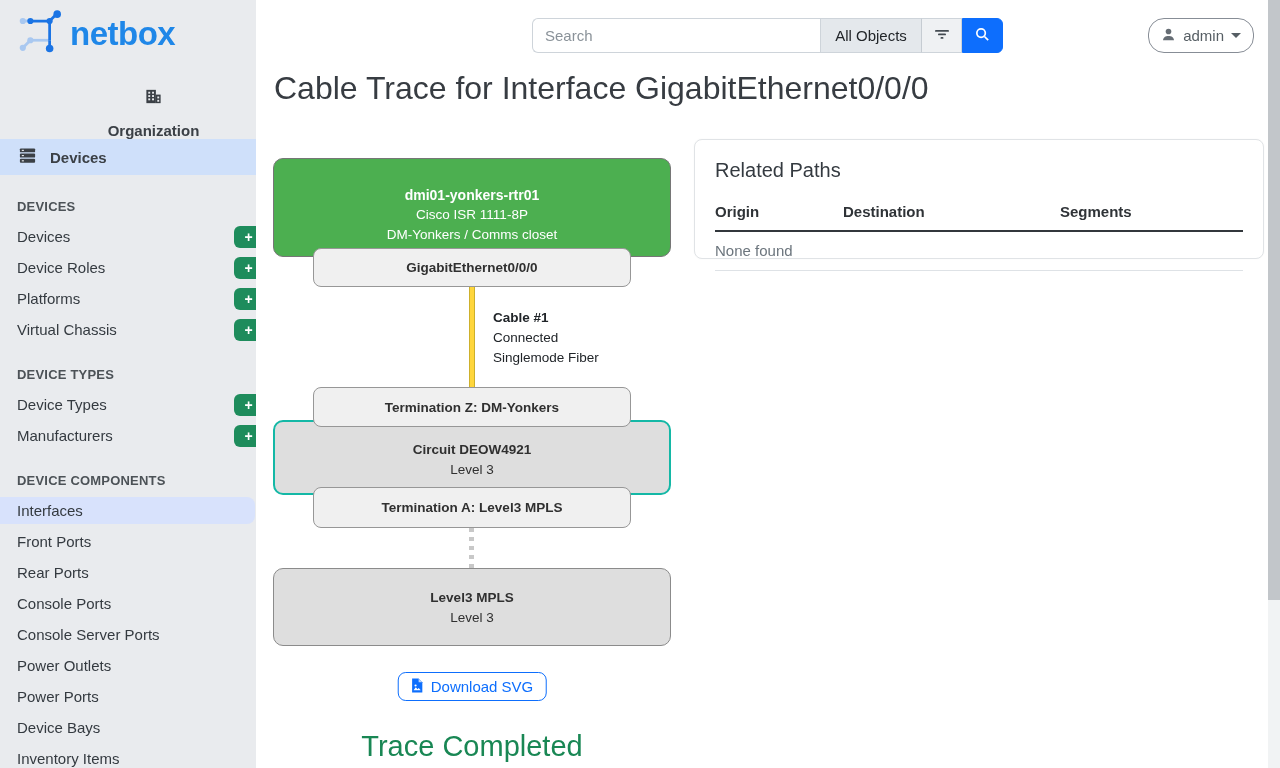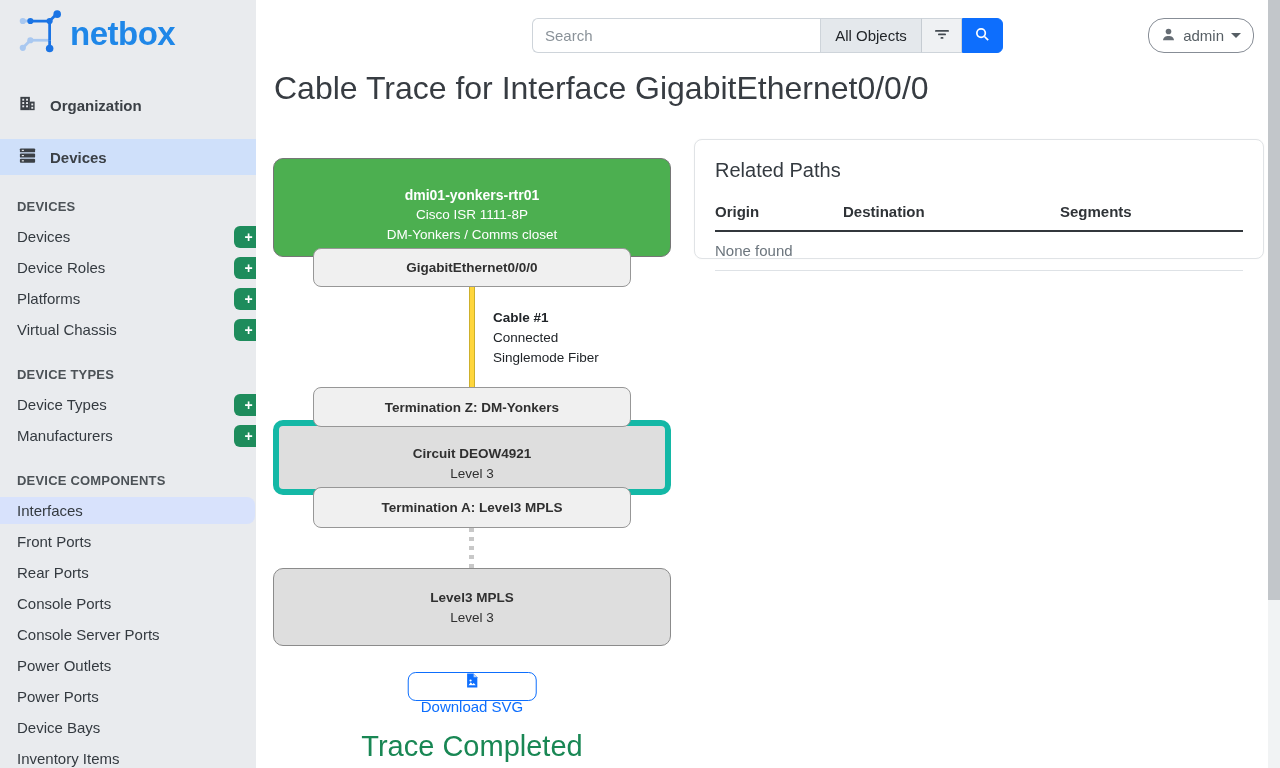--- a/index.html
+++ b/index.html
@@ -6,21 +6,21 @@
   html,body { width:1280px; height:768px; overflow:hidden; font-family:"Liberation Sans", sans-serif; background:#fff; }
 
   
   .sidebar { position:absolute; left:0; top:0; width:304px; height:768px; background:#e9ebee; border-right:1px solid #e0e2e5; }
   .brand { display:flex; align-items:center; padding:12px 16px 10px 18px; height:66px; }
   .brand-word { font-size:33px; font-weight:bold; color:#1f87e8; letter-spacing:-0.5px; margin-left:8px; }
   .pin { margin-left:auto; margin-right:8px; }
 
   .nav-group { height:36px; display:flex; align-items:center; padding:0 14px 0 18px; gap:13px;
                font-size:15px; font-weight:600; color:#3b4046; cursor:pointer; }
-  .nav-group.first { margin-top:21px; }
+  .nav-group.first { margin-top:21px;flex-direction:column; }
   .nav-group.spaced { margin-top:16px; }
   .nav-group.active { background:#cfe0fa; }
   .nav-group .chev { margin-left:auto; display:flex; }
 
   .sec-header { padding-left:17px; font-size:13px; font-weight:700; color:#4c5257; letter-spacing:.2px; margin:22px 0 7px; }
   .sec-header.first { margin-top:24px; }
 
   .sb-row { display:flex; align-items:center; height:31px; }
   .sb-label-wrap { flex:1; height:27px; display:flex; align-items:center; padding-left:17px; border-radius:0 8px 8px 0; margin-right:8px; }
   .sb-label-wrap.active { background:#d8e2fc; }
@@ -61,29 +61,29 @@
   .term-box { position:absolute; background:#f0f0f0; border:1px solid #979797; border-radius:8px;
               display:flex; align-items:center; justify-content:center; font-size:13.5px; font-weight:bold; color:#303030; z-index:2; }
   .iface-box { left:40px; top:90px; width:318px; height:39px; }
   .termz-box { left:40px; top:229px; width:318px; height:40px; }
   .terma-box { left:40px; top:329px; width:318px; height:41px; }
   .cable-line { position:absolute; left:196px; top:129px; width:6px; height:101px; background:#ffd63c;
                 border-left:1px solid #cdb02c; border-right:1px solid #cdb02c; }
   .cable-label { position:absolute; left:220px; top:150px; text-align:left; }
   .cable-label .t1 { font-size:13.5px; font-weight:bold; color:#212529; line-height:20px; }
   .cable-label .t2 { font-size:13.5px; color:#212529; line-height:20px; }
-  .circuit-box { left:0; top:262px; width:398px; height:75px; background:#dedede; border:6px solid #14b8a6; padding-top:18px; z-index:1; }
+  .circuit-box { left:0; top:262px; width:398px; height:75px; background:#dedede; border:2px solid #14b8a6; padding-top:18px; z-index:1; }
   .gray-name { font-size:13.5px; font-weight:bold; color:#303030; line-height:20px; }
   .gray-sub { font-size:13.5px; color:#303030; line-height:20px; }
   .dotted-line { position:absolute; left:196px; top:370px; width:5px; height:40px;
                  background:repeating-linear-gradient(to bottom,#c8c8c8 0 4px,transparent 4px 9px); }
   .provider-box { left:0; top:410px; width:398px; height:78px; background:#dedede; border:1px solid #8b8b8b; padding-top:19px; }
   .dl-btn { position:absolute; left:50%; top:514px; transform:translateX(-50%); height:29px;
             border:1px solid #0d6efd; border-radius:8px; background:#fff; color:#0d6efd; font-size:15px;
-            display:flex; align-items:center; gap:7px; padding:0 12px; cursor:pointer; white-space:nowrap; font-family:inherit;flex-direction:column; }
+            display:flex; align-items:center; gap:7px; padding:0 12px; cursor:pointer; white-space:nowrap; font-family:inherit; }
   .trace-status { position:absolute; left:0; top:572px; width:100%; text-align:center; font-size:29px; color:#198754; }
 
   
   .card { position:absolute; left:438px; top:139px; right:16px; height:120px; background:#fff;
           border:1px solid #e0e3e6; border-radius:8px; padding:19px 20px; box-shadow:0 0 2px rgba(0,0,0,.04); }
   .card h2 { font-size:20px; font-weight:400; color:#343a40; margin-bottom:17px; }
   .card table { width:100%; border-collapse:collapse; table-layout:fixed; }
   .card th { text-align:left; font-size:15px; font-weight:700; color:#2f3337; padding:4px 0 10px; border-bottom:2px solid #32373c; }
   .card td { font-size:15px; color:#6c757d; padding:10px 0 11px; border-bottom:1px solid #dee2e6; }
 

